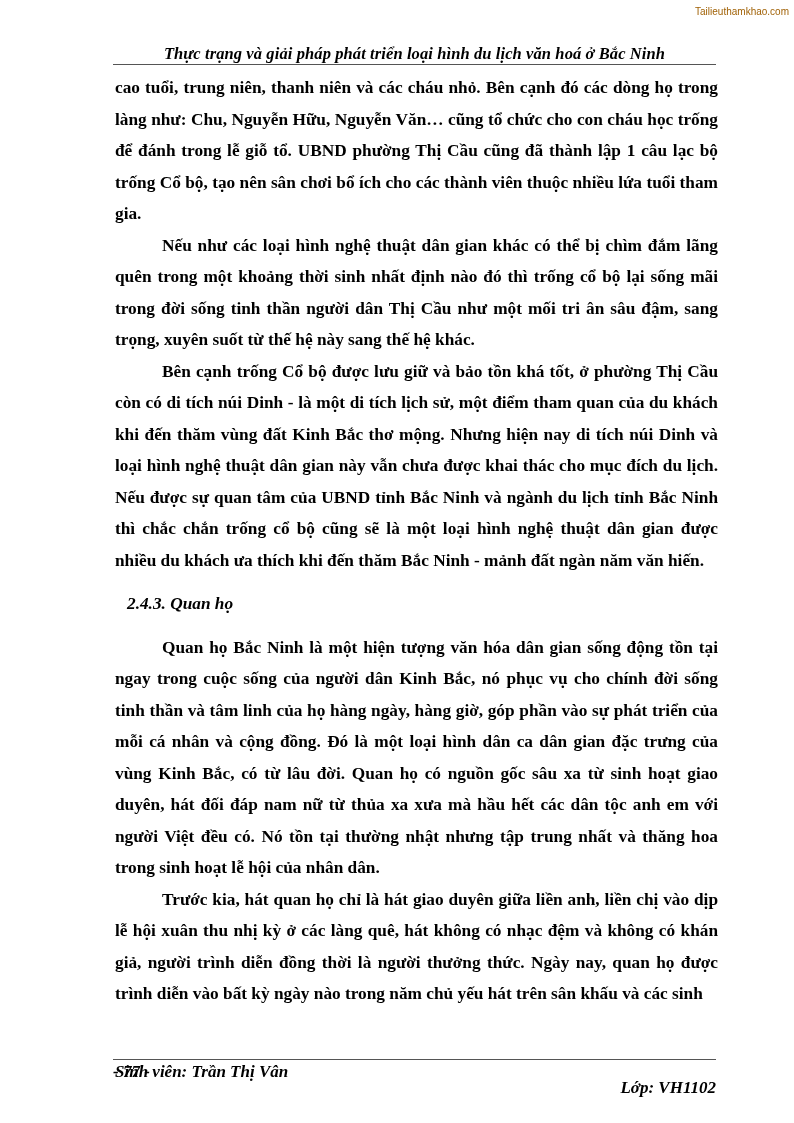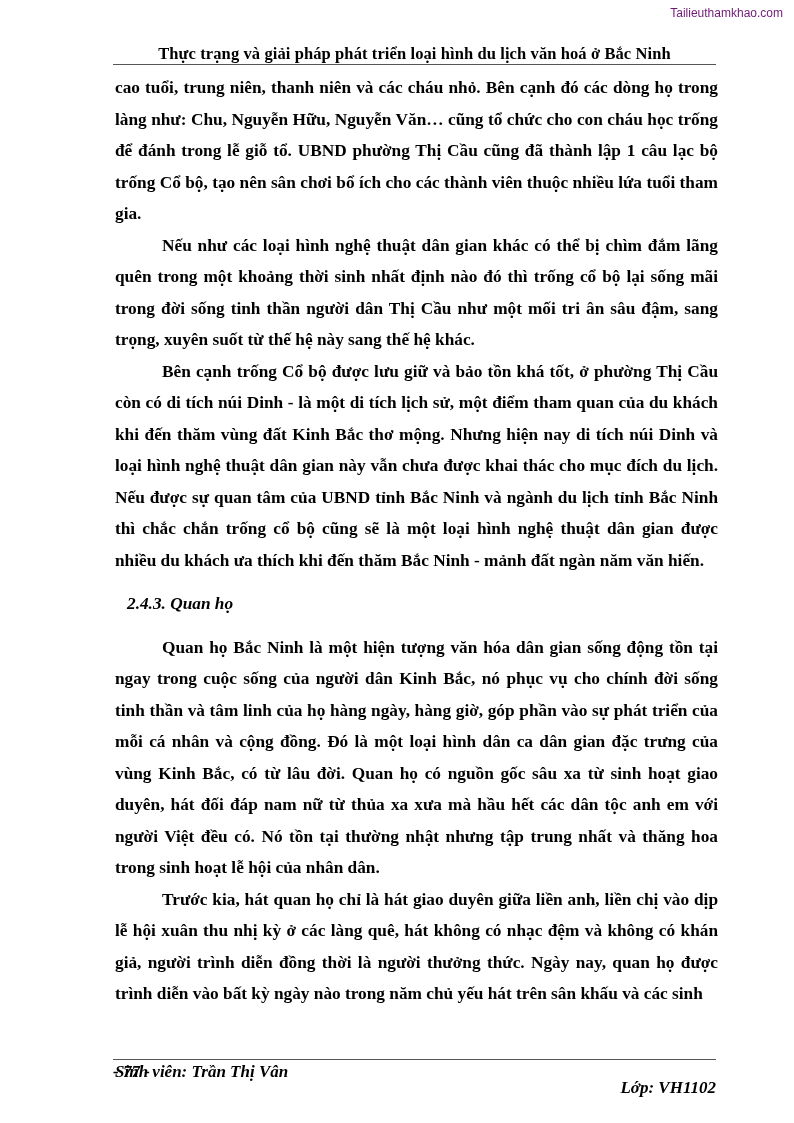--- a/index.html
+++ b/index.html
@@ -1,18 +1,18 @@
 <!DOCTYPE html>
 <html><head>
 <meta charset="utf-8">
 <style>
   html, body { margin: 0; padding: 0; background: #ffffff; }
   body { width: 794px; height: 1123px; position: relative; overflow: hidden; font-family: "Liberation Serif", serif; color: #000; }
-  .watermark { position: absolute; top: 6px; right: 11px; font-family: "Liberation Sans", sans-serif; font-size: 12px; color: #701a75; }
-  .header { position: absolute; left: 113px; top: 44px; width: 603px; text-align: center; font-family: "Liberation Serif", serif; font-weight: bold; font-size: 16.5px; letter-spacing: 0.1px; line-height: 20px; white-space: nowrap; }
+  .watermark { position: absolute; top: 6px; right: 5px; font-family: "Liberation Sans", sans-serif; font-size: 10px; color: #a16207; }
+  .header { position: absolute; left: 113px; top: 44px; width: 603px; text-align: center; font-family: "Liberation Serif", serif; font-style: italic; font-weight: bold; font-size: 16.5px; letter-spacing: 0.1px; line-height: 20px; white-space: nowrap; }
   .header-rule { position: absolute; left: 113px; top: 64px; width: 603px; height: 0; border-top: 1px solid #555; }
   .content { position: absolute; left: 115px; top: 72px; width: 603px; font-size: 17.3px; line-height: 31.5px; text-align: justify; }
   .content p { margin: 0; font-weight: bold; }
   .content p.indent { text-indent: 47px; }
   .content h3 { margin: 12px; font-size: 17.3px; font-weight: bold; font-style: italic; line-height: 31.5px; }
   .footer-rule { position: absolute; left: 113px; top: 1059px; width: 603px; height: 0; border-top: 1px solid #555; }
   .footer { position: absolute; left: 113px; top: 1062px; width: 603px; height: 20px; font-style: italic; font-weight: bold; font-size: 17px; line-height: 20px; }
   .footer .left { position: absolute; left: 2px; top: 0; }
   .footer .center { position: absolute; left: 0; width: 100%; text-align: left; top: 0; font-style: italic; }
   .footer .right { position: absolute; right: 0; top: 16px; }

